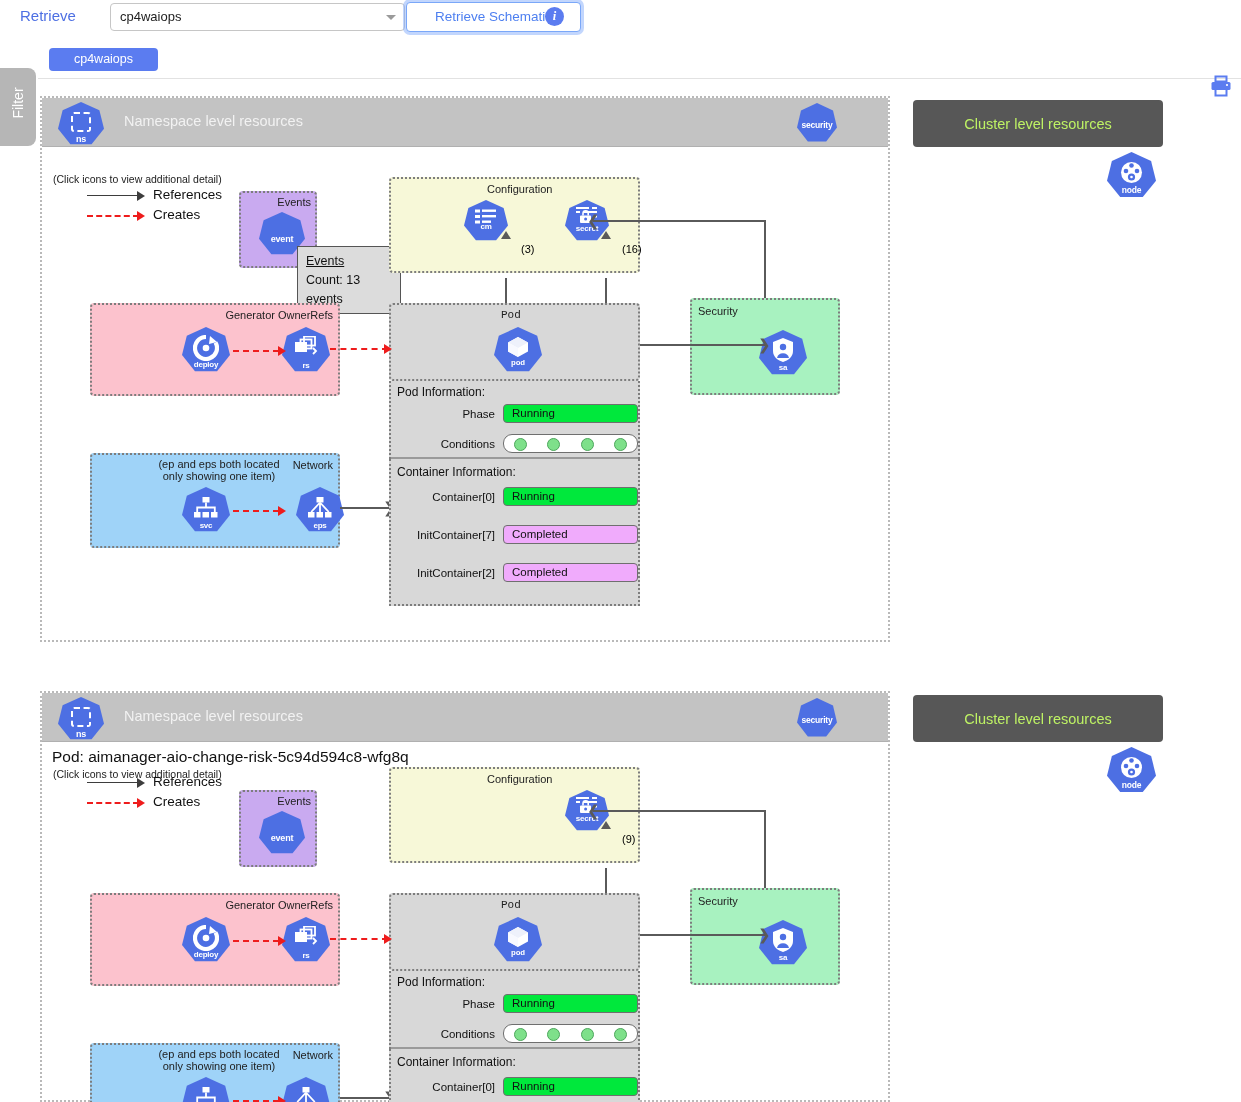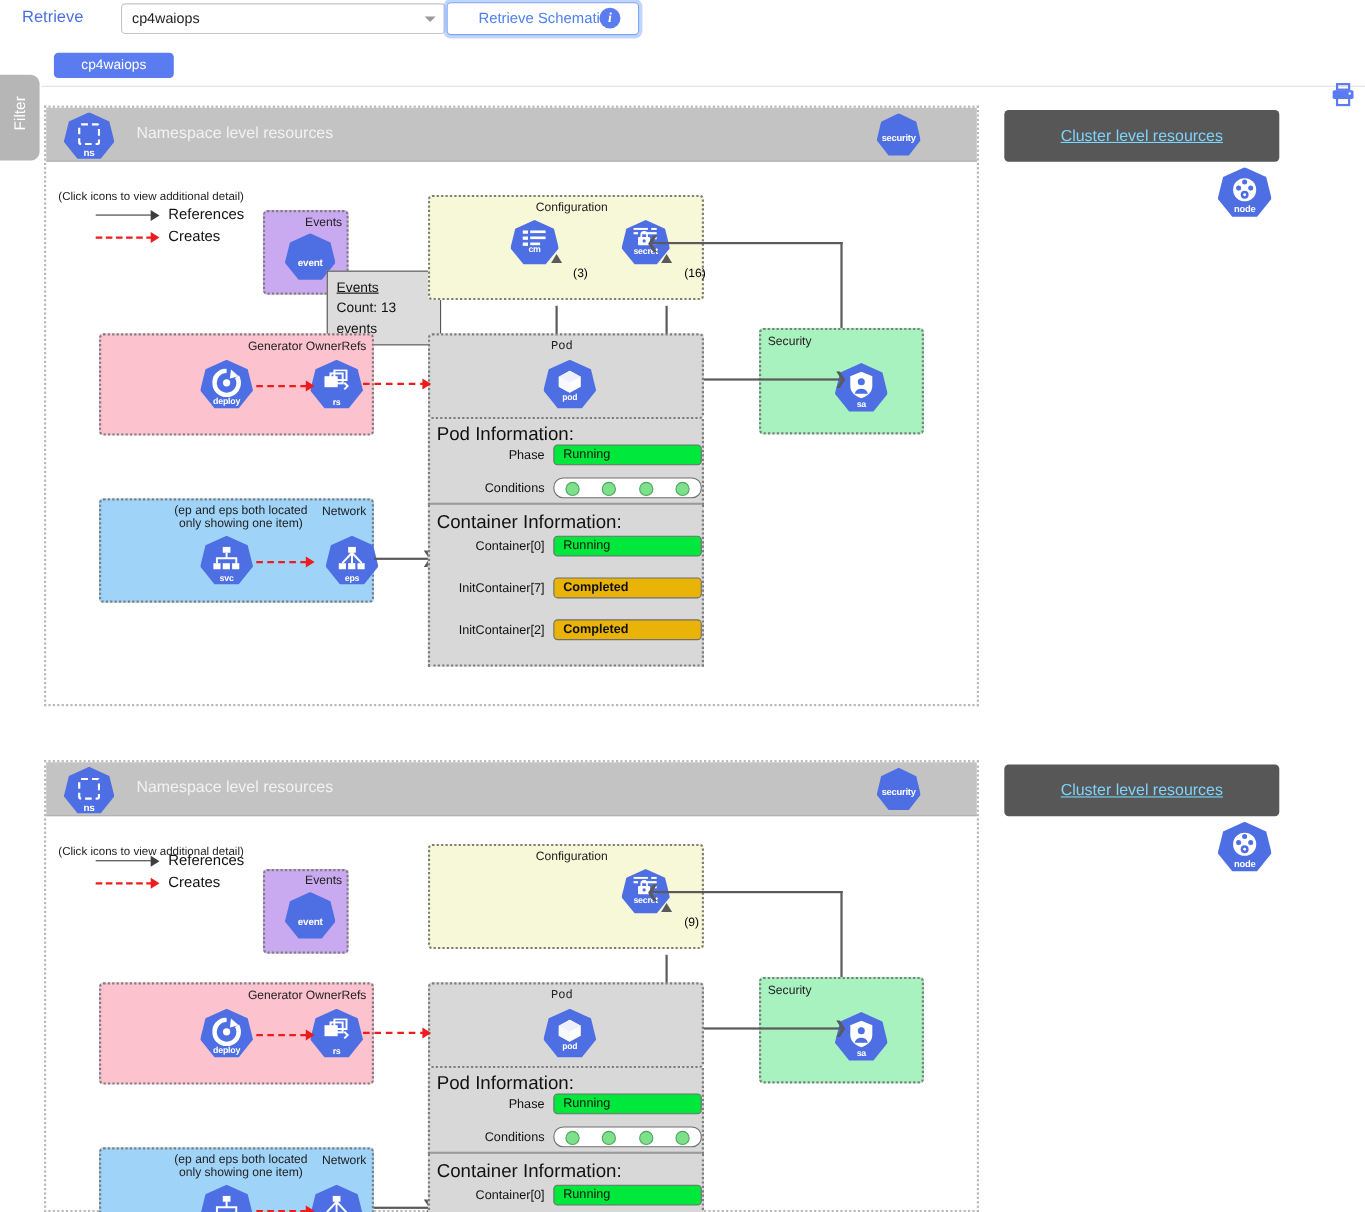--- a/index.html
+++ b/index.html
@@ -137,29 +137,29 @@
     position: absolute; background: #dcdcdc;
     border: 1px solid #555; padding: 5px 8px;
     font-size: 12.5px; color: #111; line-height: 1.5;
   }
   .tooltip .t-title { text-decoration: underline; }
 
   
   .podinfo { position: absolute; background: #d8d8d8; border-left: 2px dotted #7d7d7d; border-right: 2px dotted #7d7d7d; }
   .podinfo.bottom { border-bottom: 2px dotted #7d7d7d; }
   .sect-div { position: absolute; height: 2px; background: #9a9a9a; left: 0; right: 0; }
-  .inf-head { position: absolute; font-size: 17px; color: #111; }
+  .inf-head { position: absolute; font-size: 12px; color: #111; }
   .inf-label { position: absolute; font-size: 11.5px; color: #111; text-align: right; }
   .badge {
     position: absolute; height: 19px; border-radius: 4px;
     border: 1px solid #6f6f6f; font-size: 11.5px; color: #111;
     line-height: 17px; padding-left: 8px;
   }
   .badge.run  { background: #00e83c; }
-  .badge.done { background: #eab308; font-weight: bold; }
+  .badge.done { background: #f0abfc; }
   .cond-box {
     position: absolute; height: 19px; border-radius: 9px;
     border: 1px solid #6f6f6f; background: #fff;
   }
   .cond-dot {
     position: absolute; top: 3px; width: 13px; height: 13px; border-radius: 50%;
     background: #7ee08a; border: 1px solid #4da65c;
   }
 
   
@@ -169,25 +169,24 @@
   .conn-red { position: absolute; height: 0; border-top: 2px dashed #ee1c1c; }
   .up-arrow {
     position: absolute; width: 0; height: 0;
     border-left: 5px solid transparent; border-right: 5px solid transparent;
     border-bottom: 8px solid #5a5a5a;
   }
   .chev { position: absolute; color: #5a5a5a; font-size: 15px; line-height: 1; }
 
   
   .cluster-btn {
-    position: absolute; background: #575757; color: #7dd3fc;
+    position: absolute; background: #575757; color: #bef264;
     border-radius: 4px; font-size: 14.5px;
     display: flex; align-items: center; justify-content: center;
     cursor: pointer;
-    text-decoration: underline;
   }
   .node-ico { position: absolute; width: 49px; height: 47px; }
   .node-ico .lbl { font-size: 8.5px; }
 </style>
 </head>
 <body>
 
 <div class="page">
 
   <div class="toolbar">
@@ -419,20 +418,21 @@
       <div class="hept ns-hept">
         <span class="sq"></span>
         <span class="lbl">ns</span>
       </div>
       <div class="title">Namespace level resources</div>
       <div class="hept sec-hept" style="left:755px; top:5px;">
         <span class="lbl">security</span>
       </div>
     </div>
 
+    <div class="pod-title" style="left:10px; top:55px;">Pod: aimanager-aio-change-risk-5c94d594c8-wfg8q</div>
     <div class="pod-sub" style="left:11px; top:75px;">(Click icons to view additional detail)</div>
 
     <div class="legend-row" style="left:45px; top:81px; width:260px; height:20px;">
       <span class="legend-line legend-ref" style="left:0;"></span>
       <span class="arrow-head-dark" style="left:50px; top:4px;"></span>
       <span style="position:absolute; left:66px; top:0;">References</span>
     </div>
     <div class="legend-row" style="left:45px; top:101px; width:260px; height:20px;">
       <span class="legend-line legend-crt" style="left:0;"></span>
       <span class="arrow-head-red" style="left:50px; top:4px;"></span>

